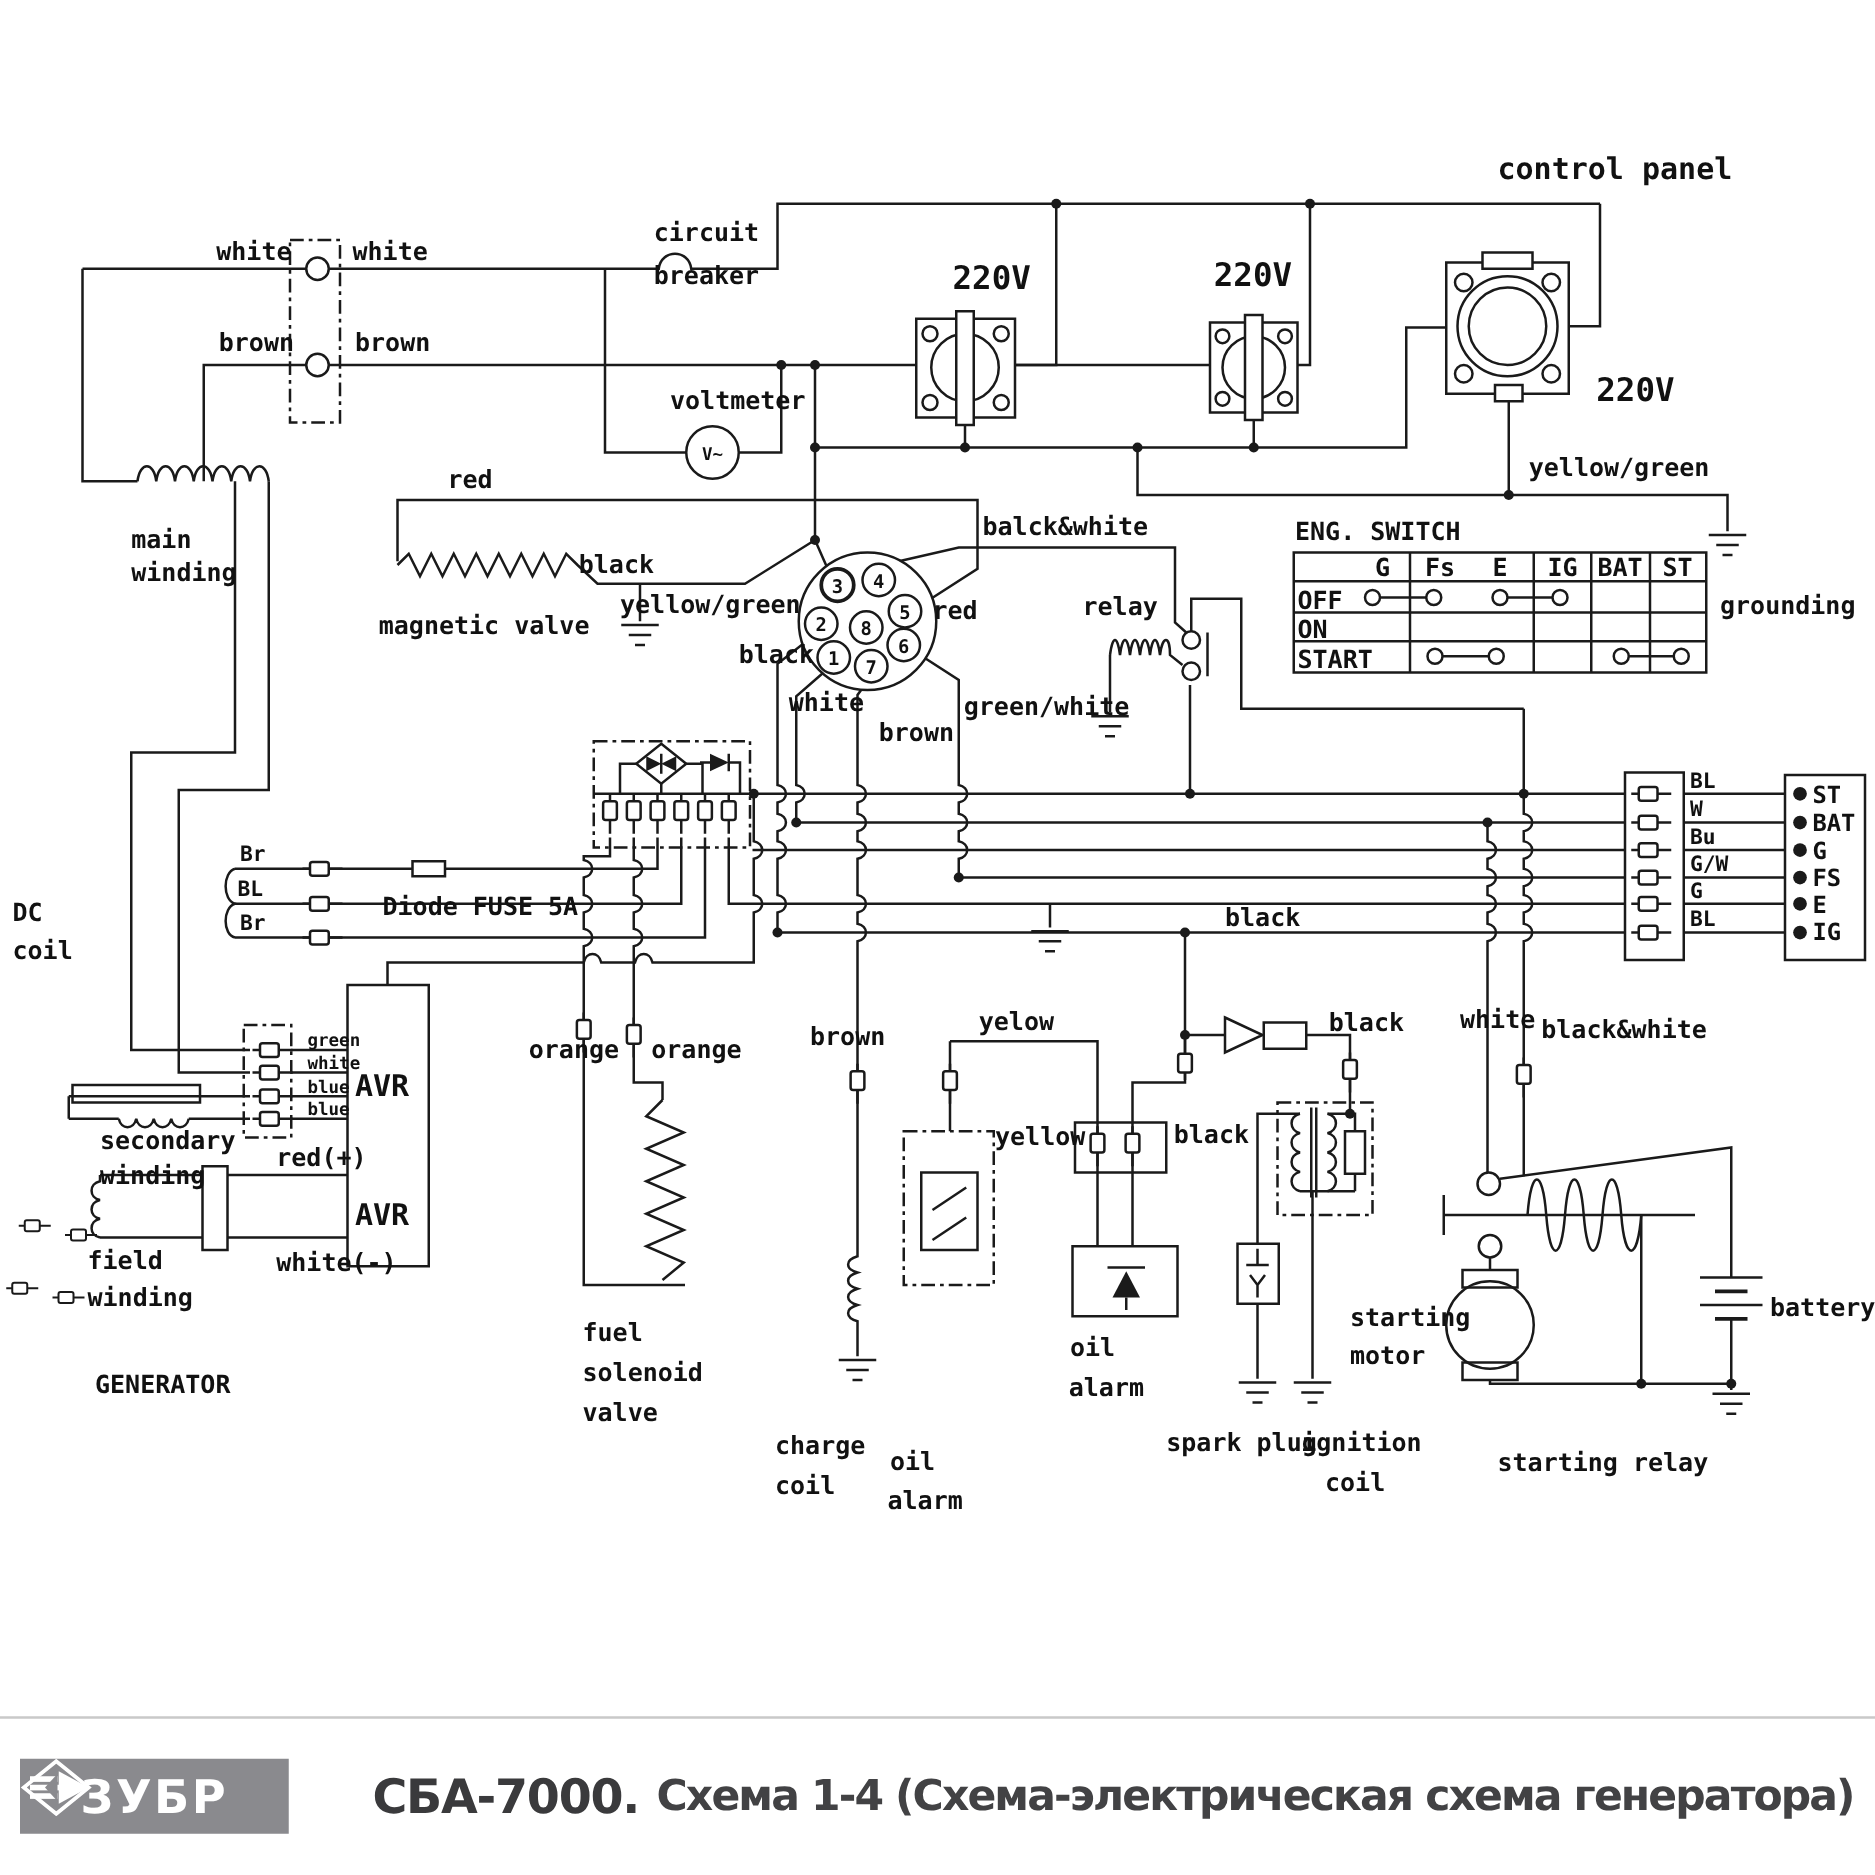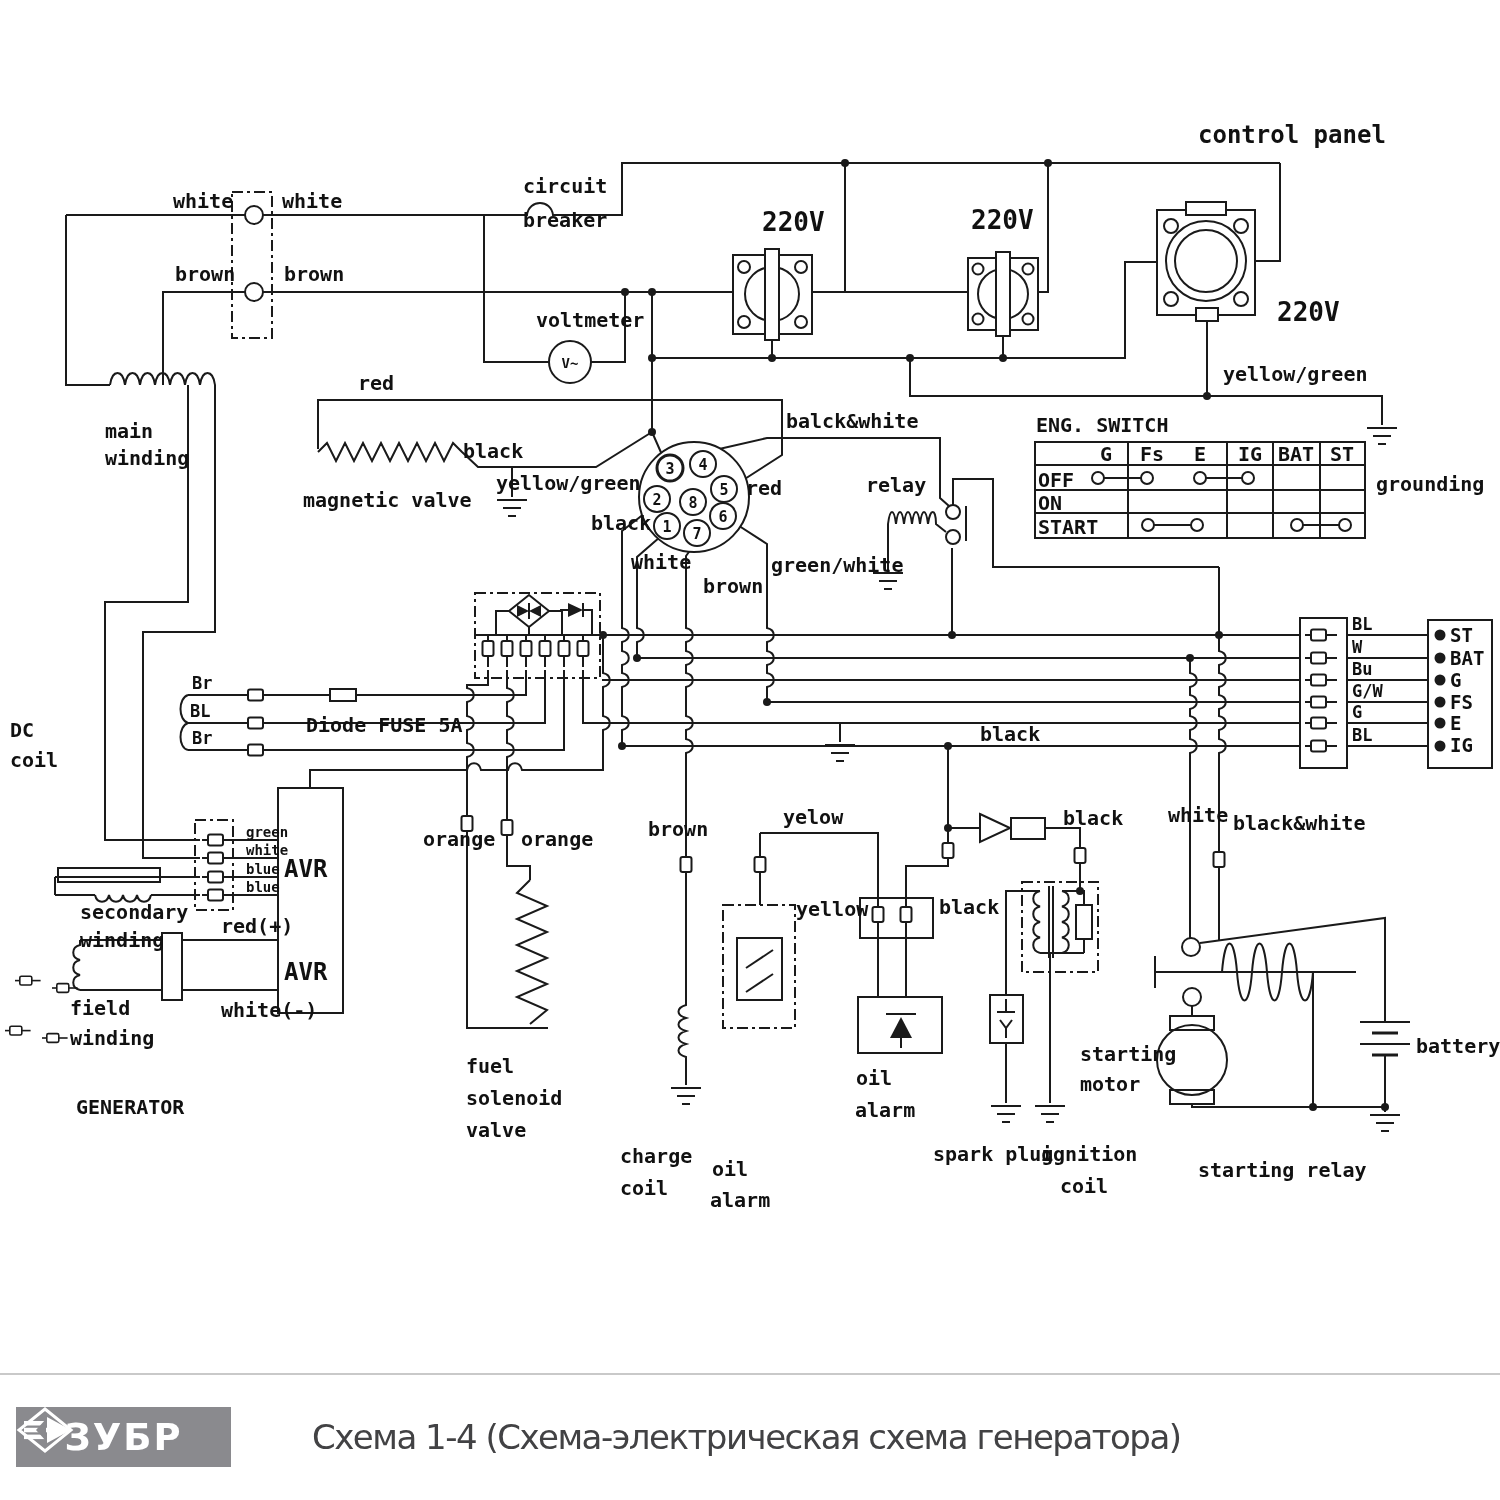--- a/index.html
+++ b/index.html
@@ -26,21 +26,21 @@
   .wire-lbl{font-size:17px;}
   
   #footer-line{position:absolute;left:0;top:1373px;width:1500px;height:2px;background:#c9c9c9;}
   #logo{position:absolute;left:16px;top:1407px;width:215px;height:60px;background:#8a8a8e;
         display:flex;align-items:center;justify-content:center;gap:6px;}
   #logo .logo-text{color:#fff;font-family:"DejaVu Sans","Liberation Sans",sans-serif;
         font-weight:bold;font-size:37px;letter-spacing:2px;line-height:1;}
   #footer-title{position:absolute;left:298px;top:1407px;height:60px;display:flex;align-items:center;
         font-family:"DejaVu Sans","Liberation Sans",sans-serif;color:#3a3a3c;}
   #footer-title .model{font-weight:bold;font-size:38px;letter-spacing:-1px;}
-  #footer-title .caption{font-weight:normal;font-size:34px;letter-spacing:-1.5px;margin-left:14px;color:#424244;}
+  #footer-title .caption{font-weight:bold;font-size:34px;letter-spacing:-1.5px;margin-left:14px;color:#424244;}
 </style>
 </head>
 <body>
 
 <div id="page">
 <svg width="1500" height="1373" viewBox="0 0 1500 1373">
 
   <defs>
 
     <g id="term">
@@ -495,15 +495,16 @@
     <polygon points="29,2 55,23 29,44 3,23" fill="none" stroke="#ffffff" stroke-width="3"></polygon>
     <polygon points="31,10 55,23 31,36" fill="#ffffff"></polygon>
     <rect x="8" y="14" width="22" height="4.5" fill="#ffffff"></rect>
     <rect x="8" y="20.8" width="26" height="4.5" fill="#ffffff"></rect>
     <rect x="8" y="27.6" width="22" height="4.5" fill="#ffffff"></rect>
     <polygon points="30,12 30,34 20,23" fill="#8a8a8e"></polygon>
   </svg>
   <span class="logo-text">ЗУБР</span>
 </div>
 <div id="footer-title">
+  <span class="model">СБА-7000.</span>
   <span class="caption">Схема 1-4 (Схема-электрическая схема генератора)</span>
 </div>
 </div>
 
 </body></html>

